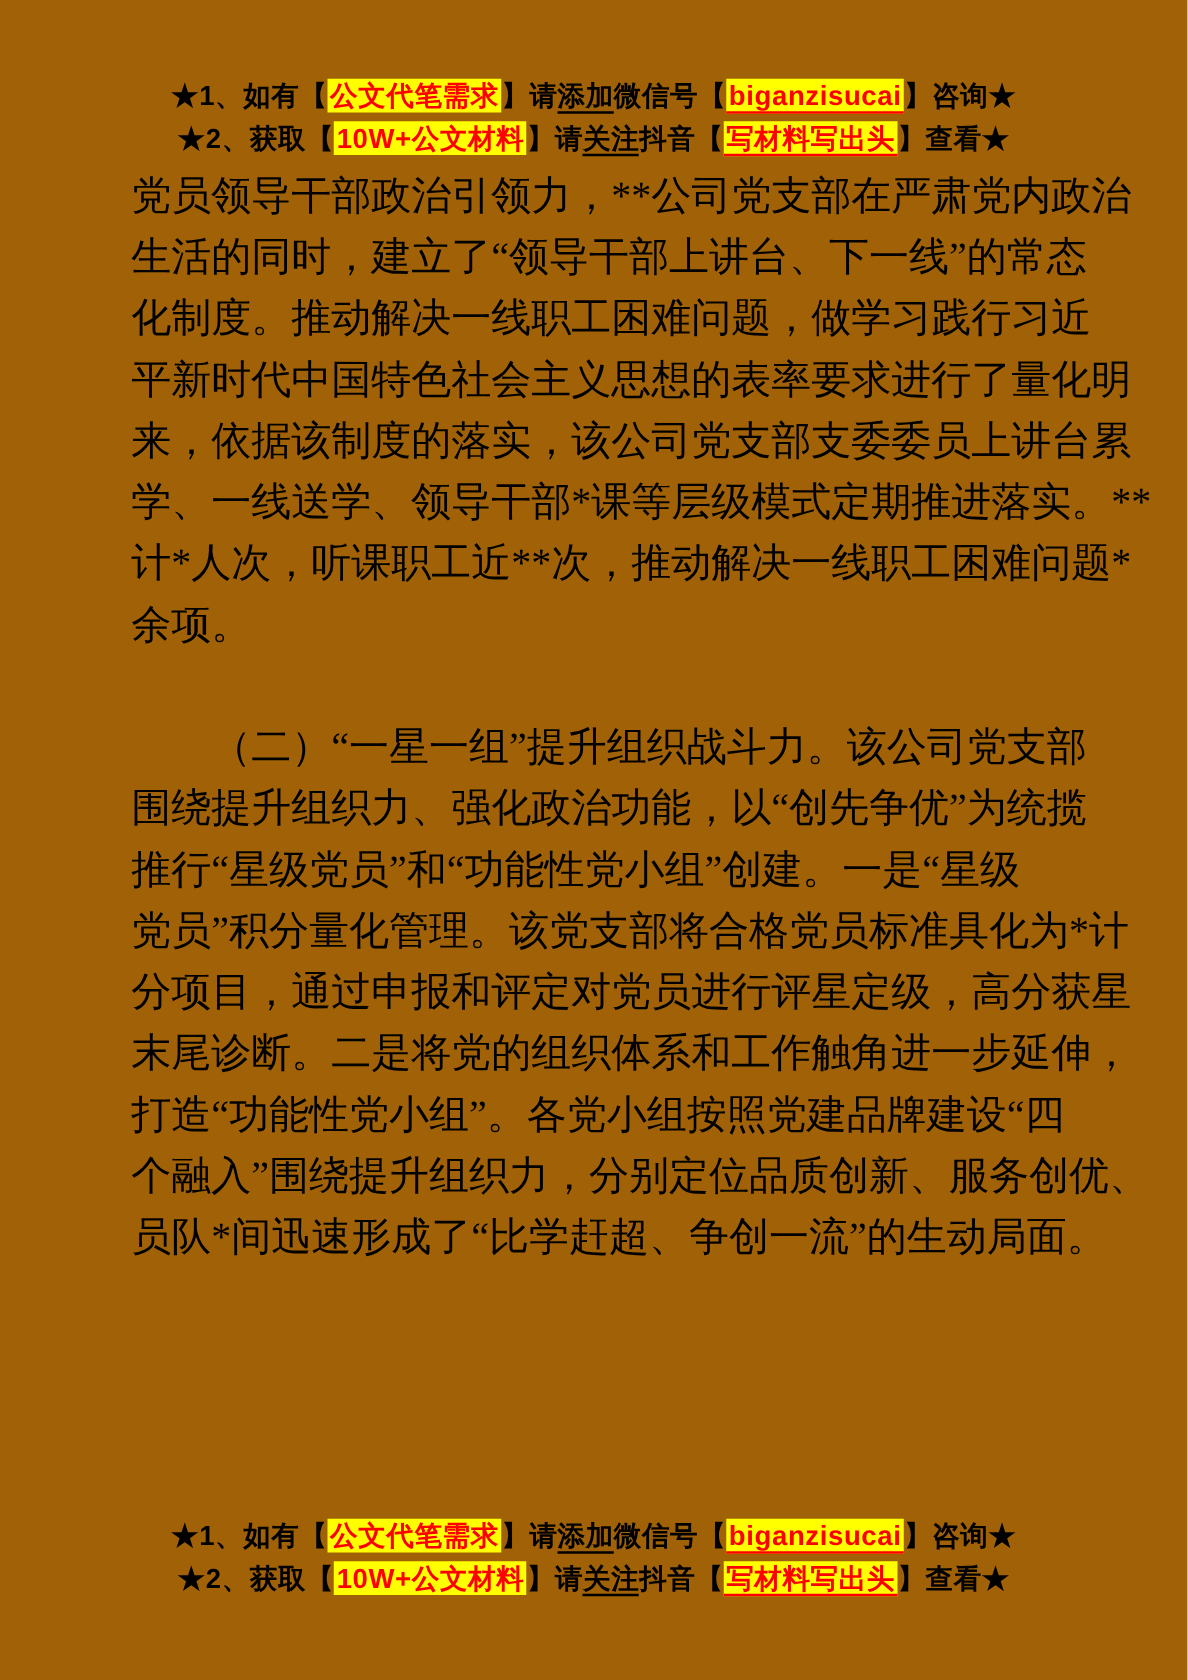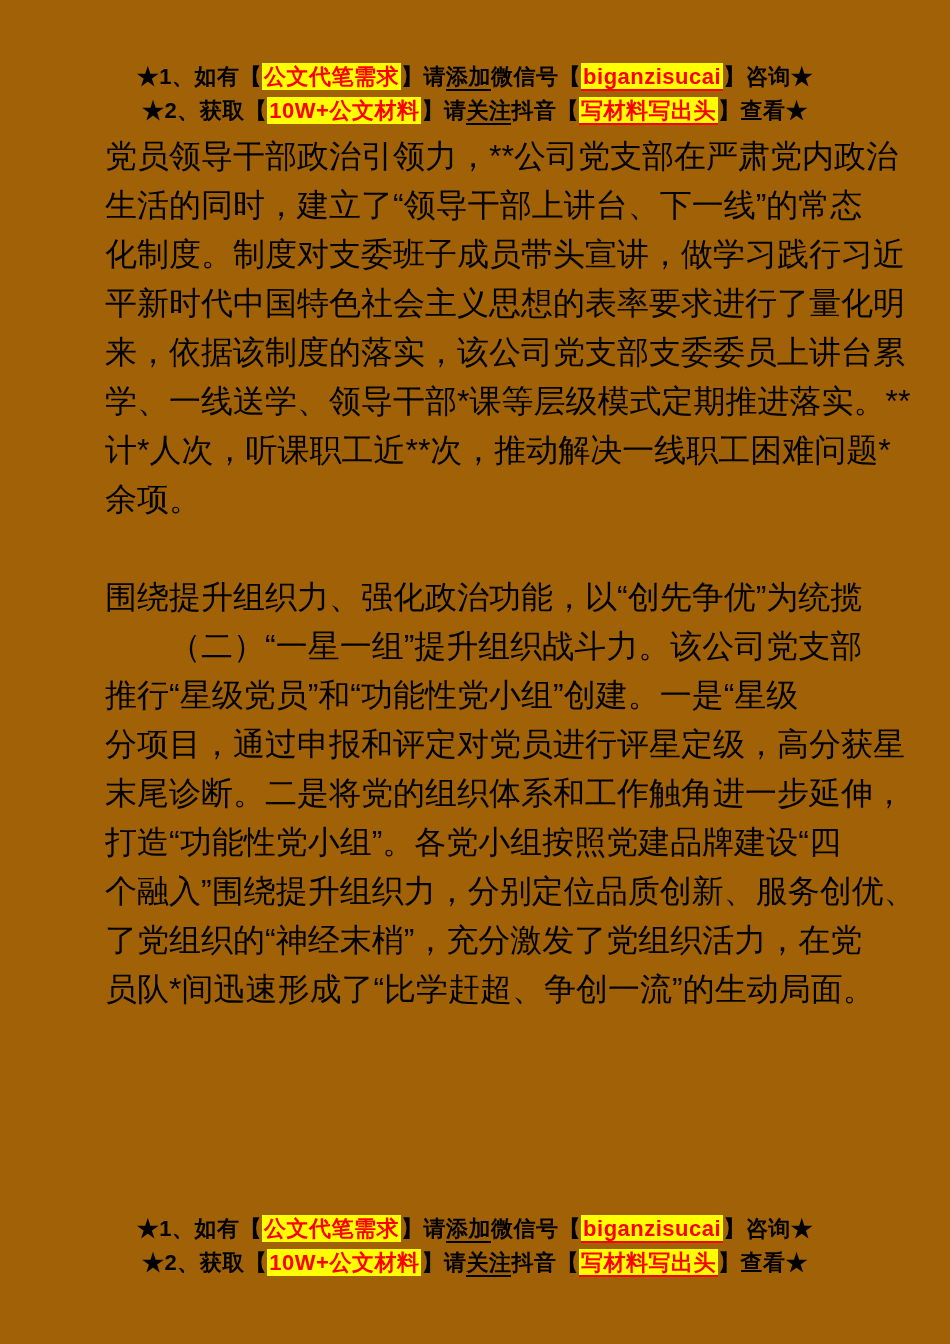--- a/index.html
+++ b/index.html
@@ -45,20 +45,21 @@
     left: 105px;
     top: 132px;
     width: 762px;
     font-size: 32px;
     color: #000000;
   }
   .bline {
     height: 49px;
     line-height: 49px;
     white-space: nowrap;
+    font-family: Liberation Serif, serif;
   }
   .bline.indent-first {
     text-indent: 64px;
   }
 </style>
 </head>
 <body>
 
 <div class="page">
 
@@ -67,35 +68,35 @@
       <span>★1、如有【</span><span class="hl">公文代笔需求</span><span>】请</span><span class="u">添加</span><span>微信号【</span><span class="hl u">biganzisucai</span><span>】咨询★</span>
     </div>
     <div class="promo-line">
       <span>★2、获取【</span><span class="hl">10W+公文材料</span><span>】请</span><span class="u">关注</span><span>抖音【</span><span class="hl u">写材料写出头</span><span>】查看★</span>
     </div>
   </div>
 
   <div class="body-text">
     <div class="bline">党员领导干部政治引领力，**公司党支部在严肃党内政治</div>
     <div class="bline">生活的同时，建立了“领导干部上讲台、下一线”的常态</div>
-    <div class="bline">化制度。制度对支委班子成员带头宣讲，做学习践行习近</div>
+    <div class="bline">化制度。推动解决一线职工困难问题，做学习践行习近</div>
     <div class="bline">平新时代中国特色社会主义思想的表率要求进行了量化明</div>
     <div class="bline">来，依据该制度的落实，该公司党支部支委委员上讲台累</div>
     <div class="bline">学、一线送学、领导干部*课等层级模式定期推进落实。**</div>
     <div class="bline">计*人次，听课职工近**次，推动解决一线职工困难问题*</div>
     <div class="bline">余项。</div>
     <div class="bline"></div>
+    <div class="bline indent-first">（二）“一星一组”提升组织战斗力。该公司党支部</div>
     <div class="bline">围绕提升组织力、强化政治功能，以“创先争优”为统揽</div>
-    <div class="bline indent-first">（二）“一星一组”提升组织战斗力。该公司党支部</div>
     <div class="bline">推行“星级党员”和“功能性党小组”创建。一是“星级</div>
+    <div class="bline">党员”积分量化管理。该党支部将合格党员标准具化为*计</div>
     <div class="bline">分项目，通过申报和评定对党员进行评星定级，高分获星</div>
     <div class="bline">末尾诊断。二是将党的组织体系和工作触角进一步延伸，</div>
     <div class="bline">打造“功能性党小组”。各党小组按照党建品牌建设“四</div>
     <div class="bline">个融入”围绕提升组织力，分别定位品质创新、服务创优、</div>
-    <div class="bline">了党组织的“神经末梢”，充分激发了党组织活力，在党</div>
     <div class="bline">员队*间迅速形成了“比学赶超、争创一流”的生动局面。</div>
   </div>
 
   <div class="promo footer">
     <div class="promo-line">
       <span>★1、如有【</span><span class="hl">公文代笔需求</span><span>】请</span><span class="u">添加</span><span>微信号【</span><span class="hl u">biganzisucai</span><span>】咨询★</span>
     </div>
     <div class="promo-line">
       <span>★2、获取【</span><span class="hl">10W+公文材料</span><span>】请</span><span class="u">关注</span><span>抖音【</span><span class="hl u">写材料写出头</span><span>】查看★</span>
     </div>

